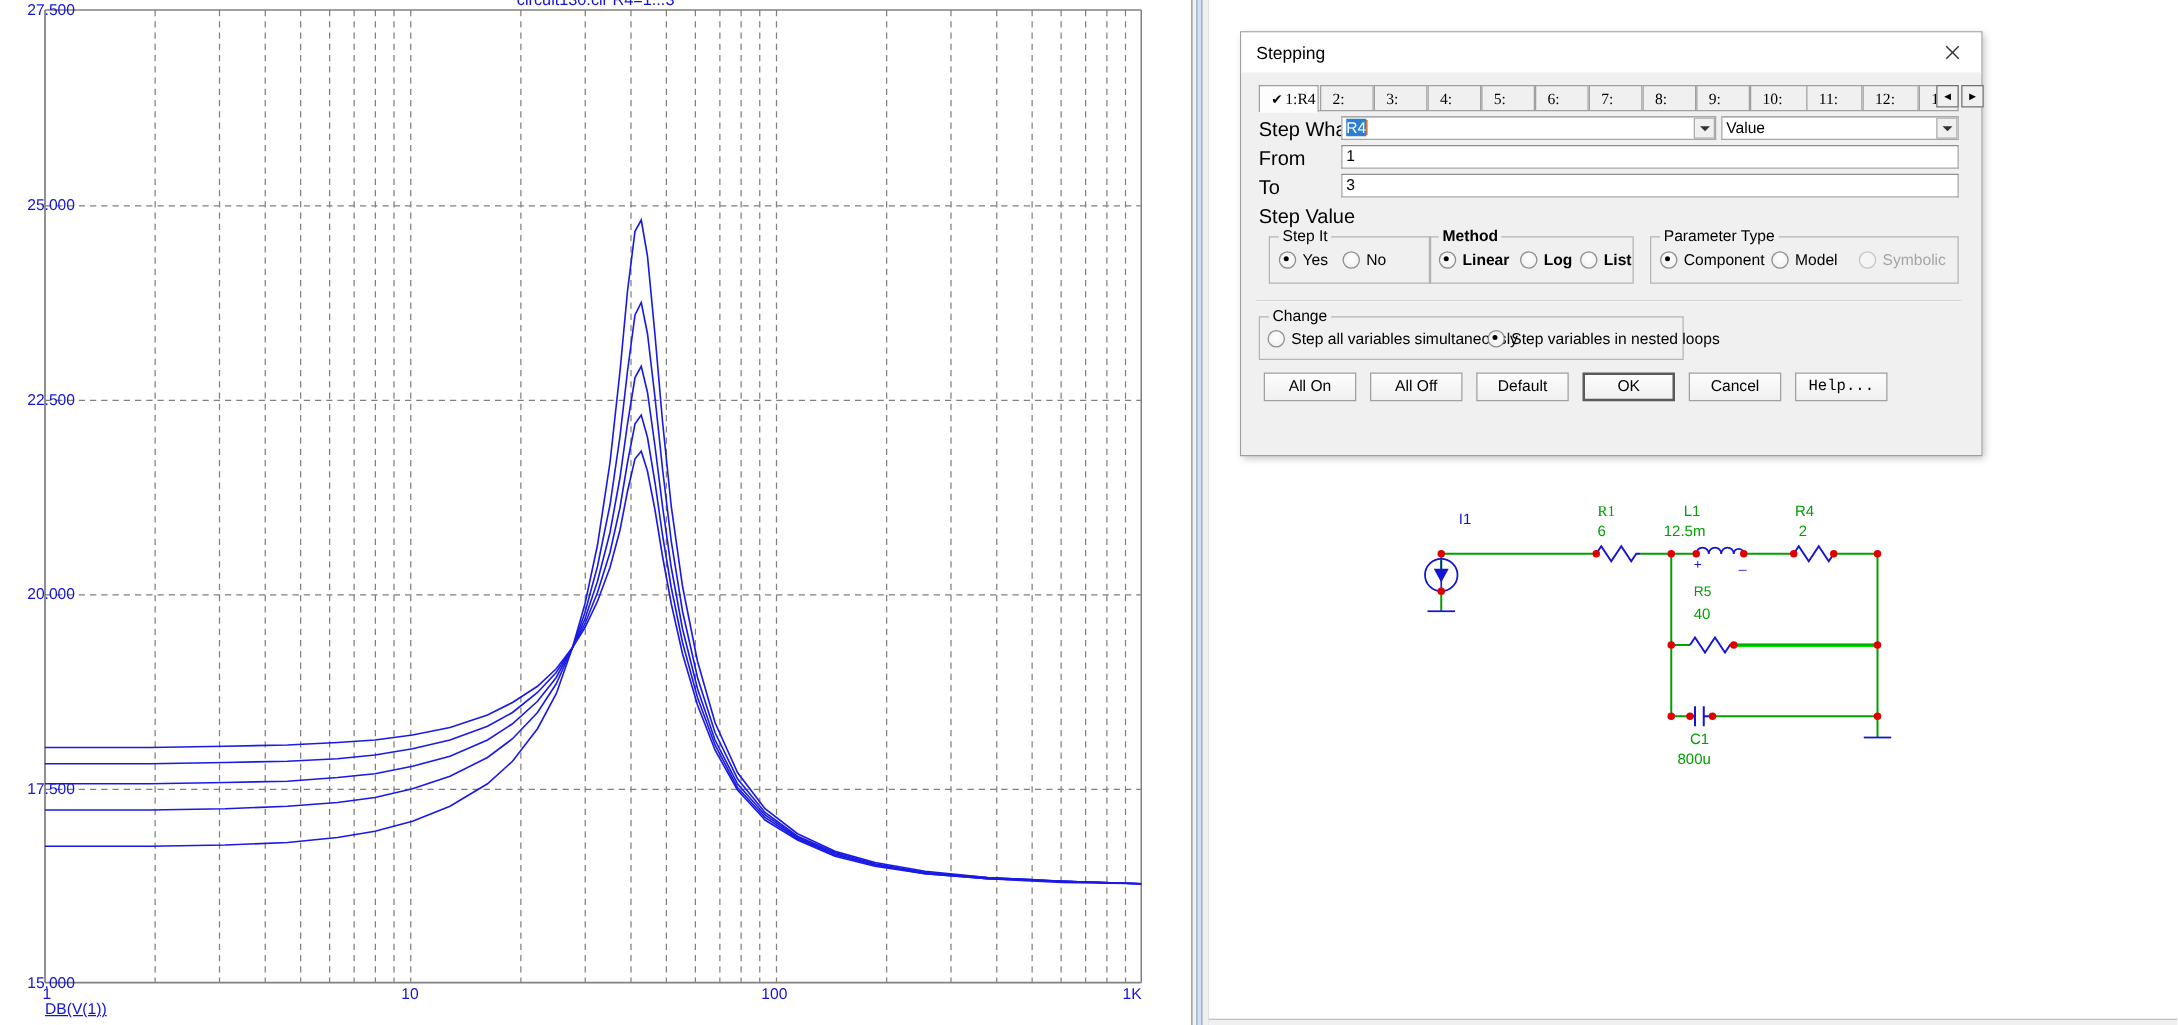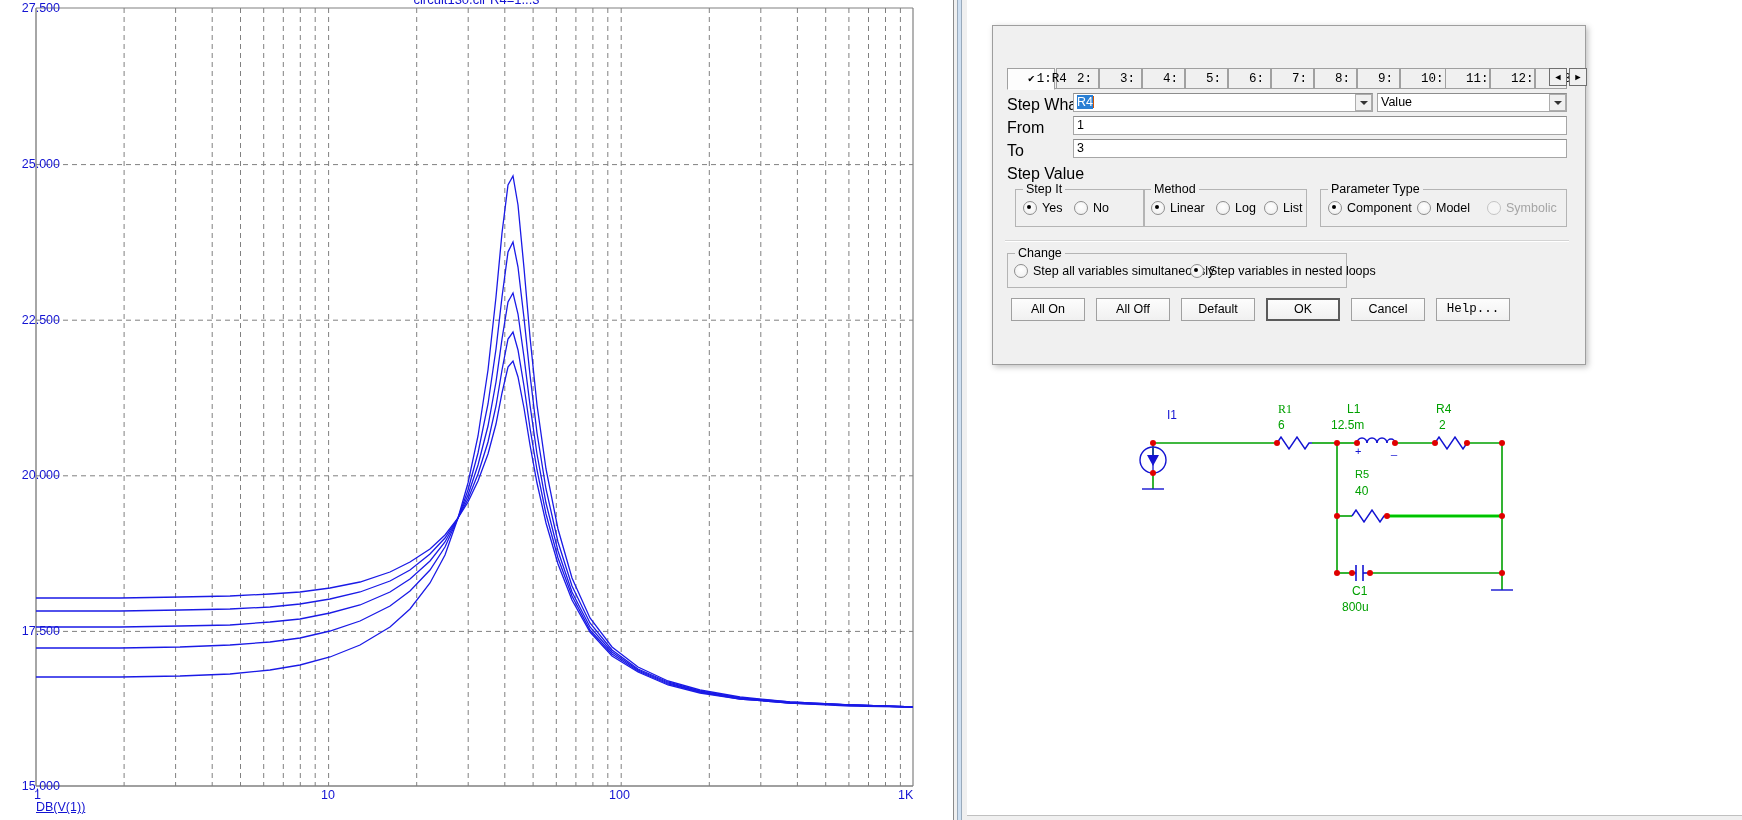--- a/index.html
+++ b/index.html
@@ -143,25 +143,25 @@
   }
   .tab {
     position: absolute;
     top: 0;
     height: 20px;
     background: #f0f0f0;
     border: 1px solid #a0a0a0;
     border-bottom: none;
     font-size: 12.5px;
     line-height: 20px;
-    padding-left: 20px;
+    padding-left: 9px;
     box-sizing: border-box;
     white-space: nowrap;
     cursor: pointer;
-    font-family: Liberation Mono, monospace;
+    font-family: Liberation Serif, serif;
   }
   .tab.active {
     background: #fdfdfd;
     height: 22px;
     border-bottom: 1px solid #fdfdfd;
     z-index: 5;
   }
   .tab .chk { font-size: 11px; margin-right: 2px; }
   #tab-scroll-left, #tab-scroll-right {
     position: absolute;
@@ -499,20 +499,29 @@
     <div style="position:absolute;left:472px;top:418px;color:#00a000;font-size:12px;">2</div>
 
     <div style="position:absolute;left:388px;top:468px;color:#00a000;font-size:11px;">R5</div>
     <div style="position:absolute;left:388px;top:484px;color:#00a000;font-size:12px;">40</div>
 
     <div style="position:absolute;left:385px;top:584px;color:#00a000;font-size:12px;">C1</div>
     <div style="position:absolute;left:375px;top:600px;color:#00a000;font-size:12px;">800u</div>
 
     <div id="stepping-dialog">
 
+      <div id="dialog-titlebar">
+        <div id="dialog-title">Stepping</div>
+        <div id="dialog-close">
+          <svg width="12" height="12" viewBox="0 0 12 12">
+            <line x1="1" y1="1" x2="11" y2="11" stroke="#333" stroke-width="1.1"></line>
+            <line x1="11" y1="1" x2="1" y2="11" stroke="#333" stroke-width="1.1"></line>
+          </svg>
+        </div>
+      </div>
 
       <div id="dialog-body">
 
         <div id="tabs-row">
           <div class="tab active" style="left:0px; width:48px;">
             <span class="chk">✔</span><span>1:R4</span>
           </div>
           <div class="tab" style="left:49px;  width:43px;"><span>2:</span></div>
           <div class="tab" style="left:92px;  width:43px;"><span>3:</span></div>
           <div class="tab" style="left:135px; width:43px;"><span>4:</span></div>
@@ -561,21 +570,21 @@
           <div class="radio on" style="left:7px; top:11px;">
             <span class="dot"></span>
               <span>Yes</span>
           </div>
           <div class="radio" style="left:58px; top:11px;">
             <span class="dot"></span>
               <span>No</span>
           </div>
         </div>
 
-        <div class="groupbox" style="left:150px; top:131px; width:164px; height:38px;">
+        <div class="groupbox" style="left:150px; top:131px; width:164px; height:38px;font-weight:bold;">
           <div class="group-legend">Method</div>
           <div class="radio on" style="left:7px; top:11px;">
             <span class="dot"></span>
               <span>Linear</span>
           </div>
           <div class="radio" style="left:72px; top:11px;">
             <span class="dot"></span>
               <span>Log</span>
           </div>
           <div class="radio" style="left:120px; top:11px;">

